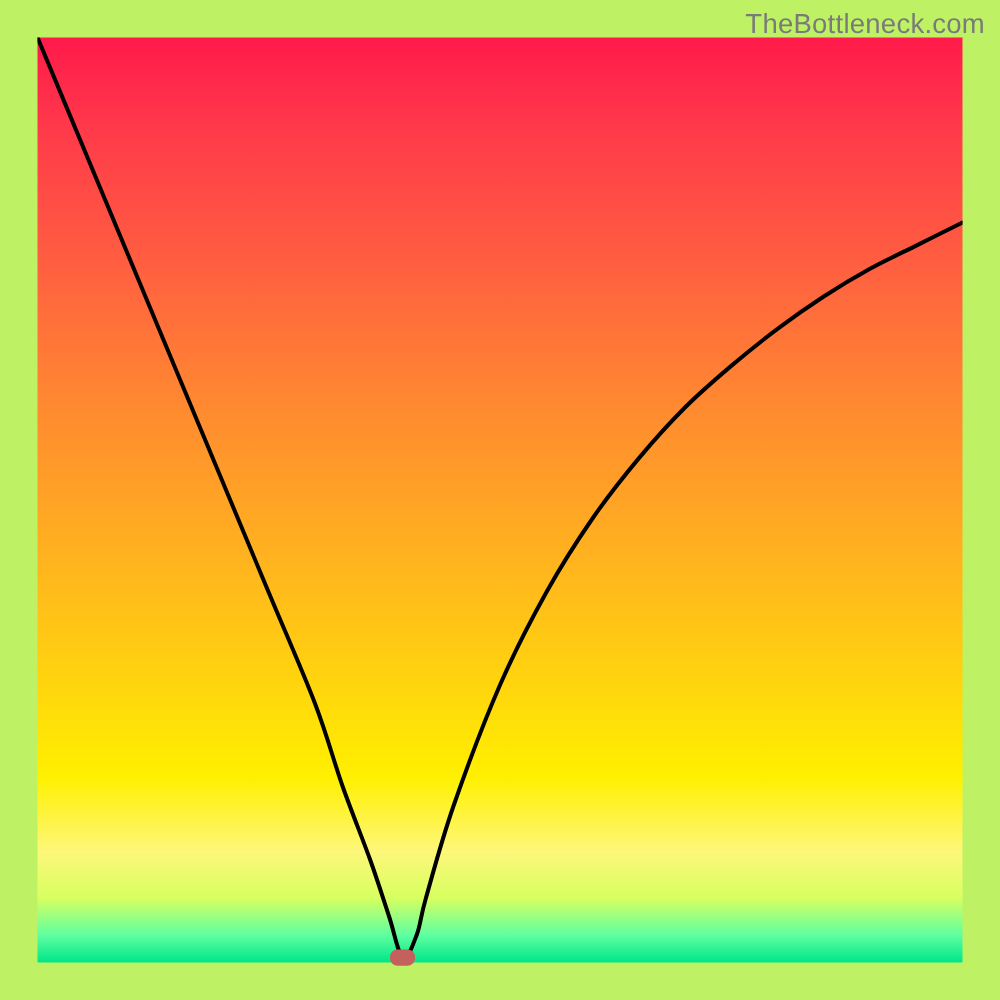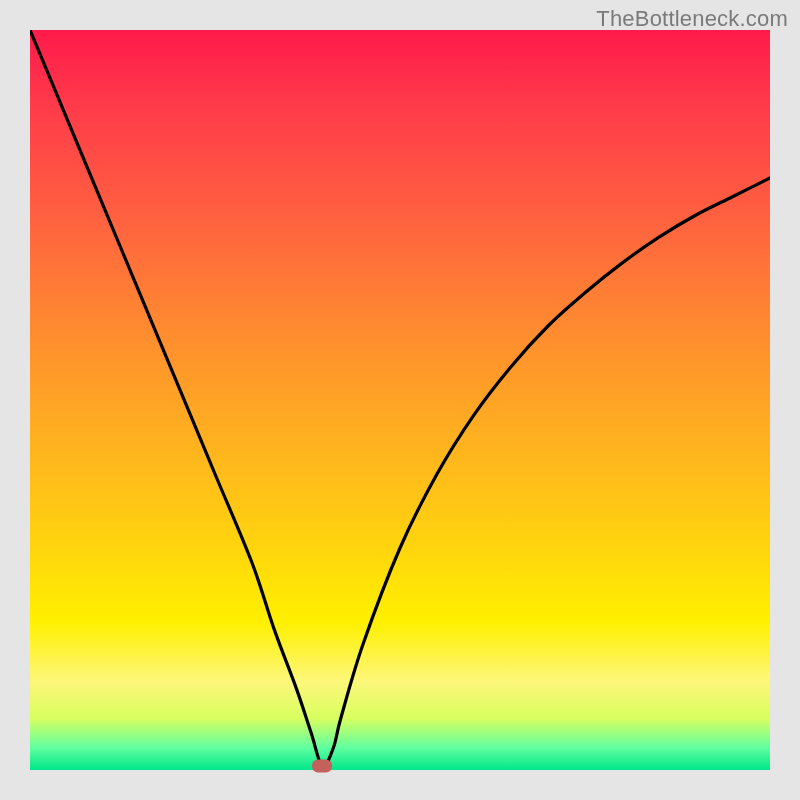--- a/index.html
+++ b/index.html
@@ -10,21 +10,21 @@
     background: #000;
     overflow: hidden;
     font-family: Arial, Helvetica, sans-serif;
   }
   .frame {
     position: absolute;
     left: 0;
     top: 0;
     width: 800px;
     height: 800px;
-    background: #e5e5e5;
+    background: #bef264;
   }
   .plot {
     position: absolute;
     left: 30px;
     top: 30px;
     width: 740px;
     height: 740px;
     background: linear-gradient(
       to bottom,
       #ff1a4a 0%,

